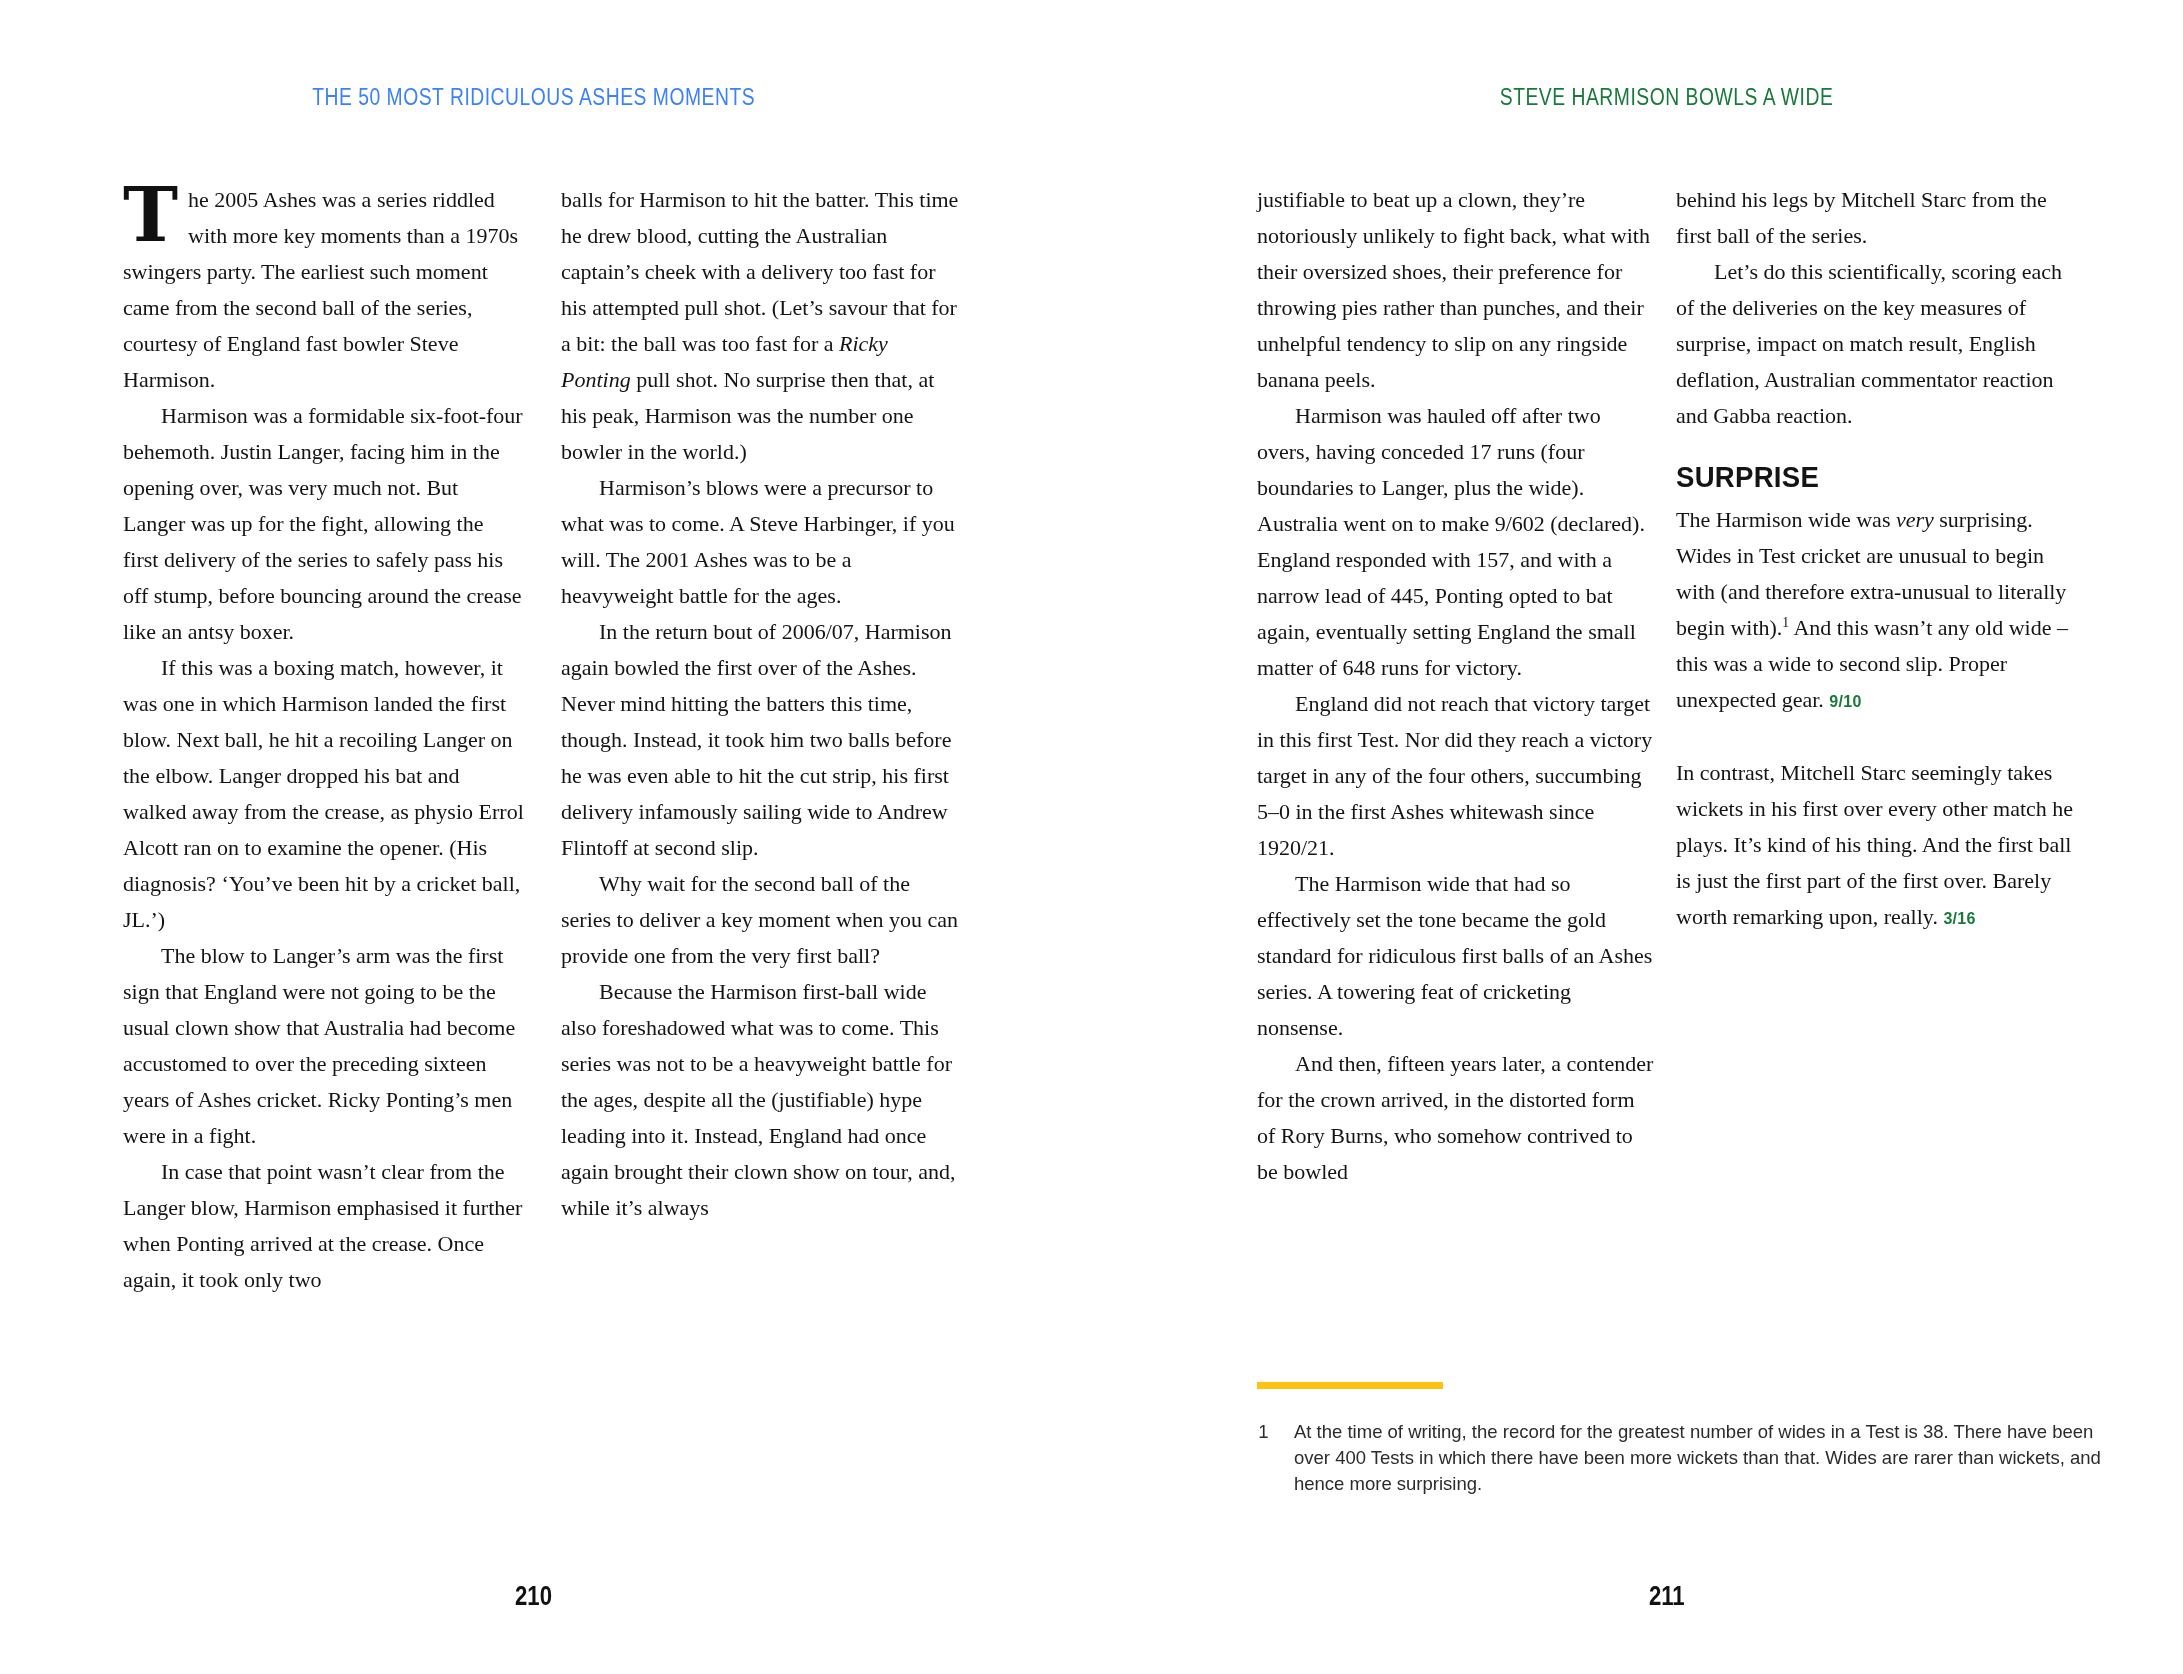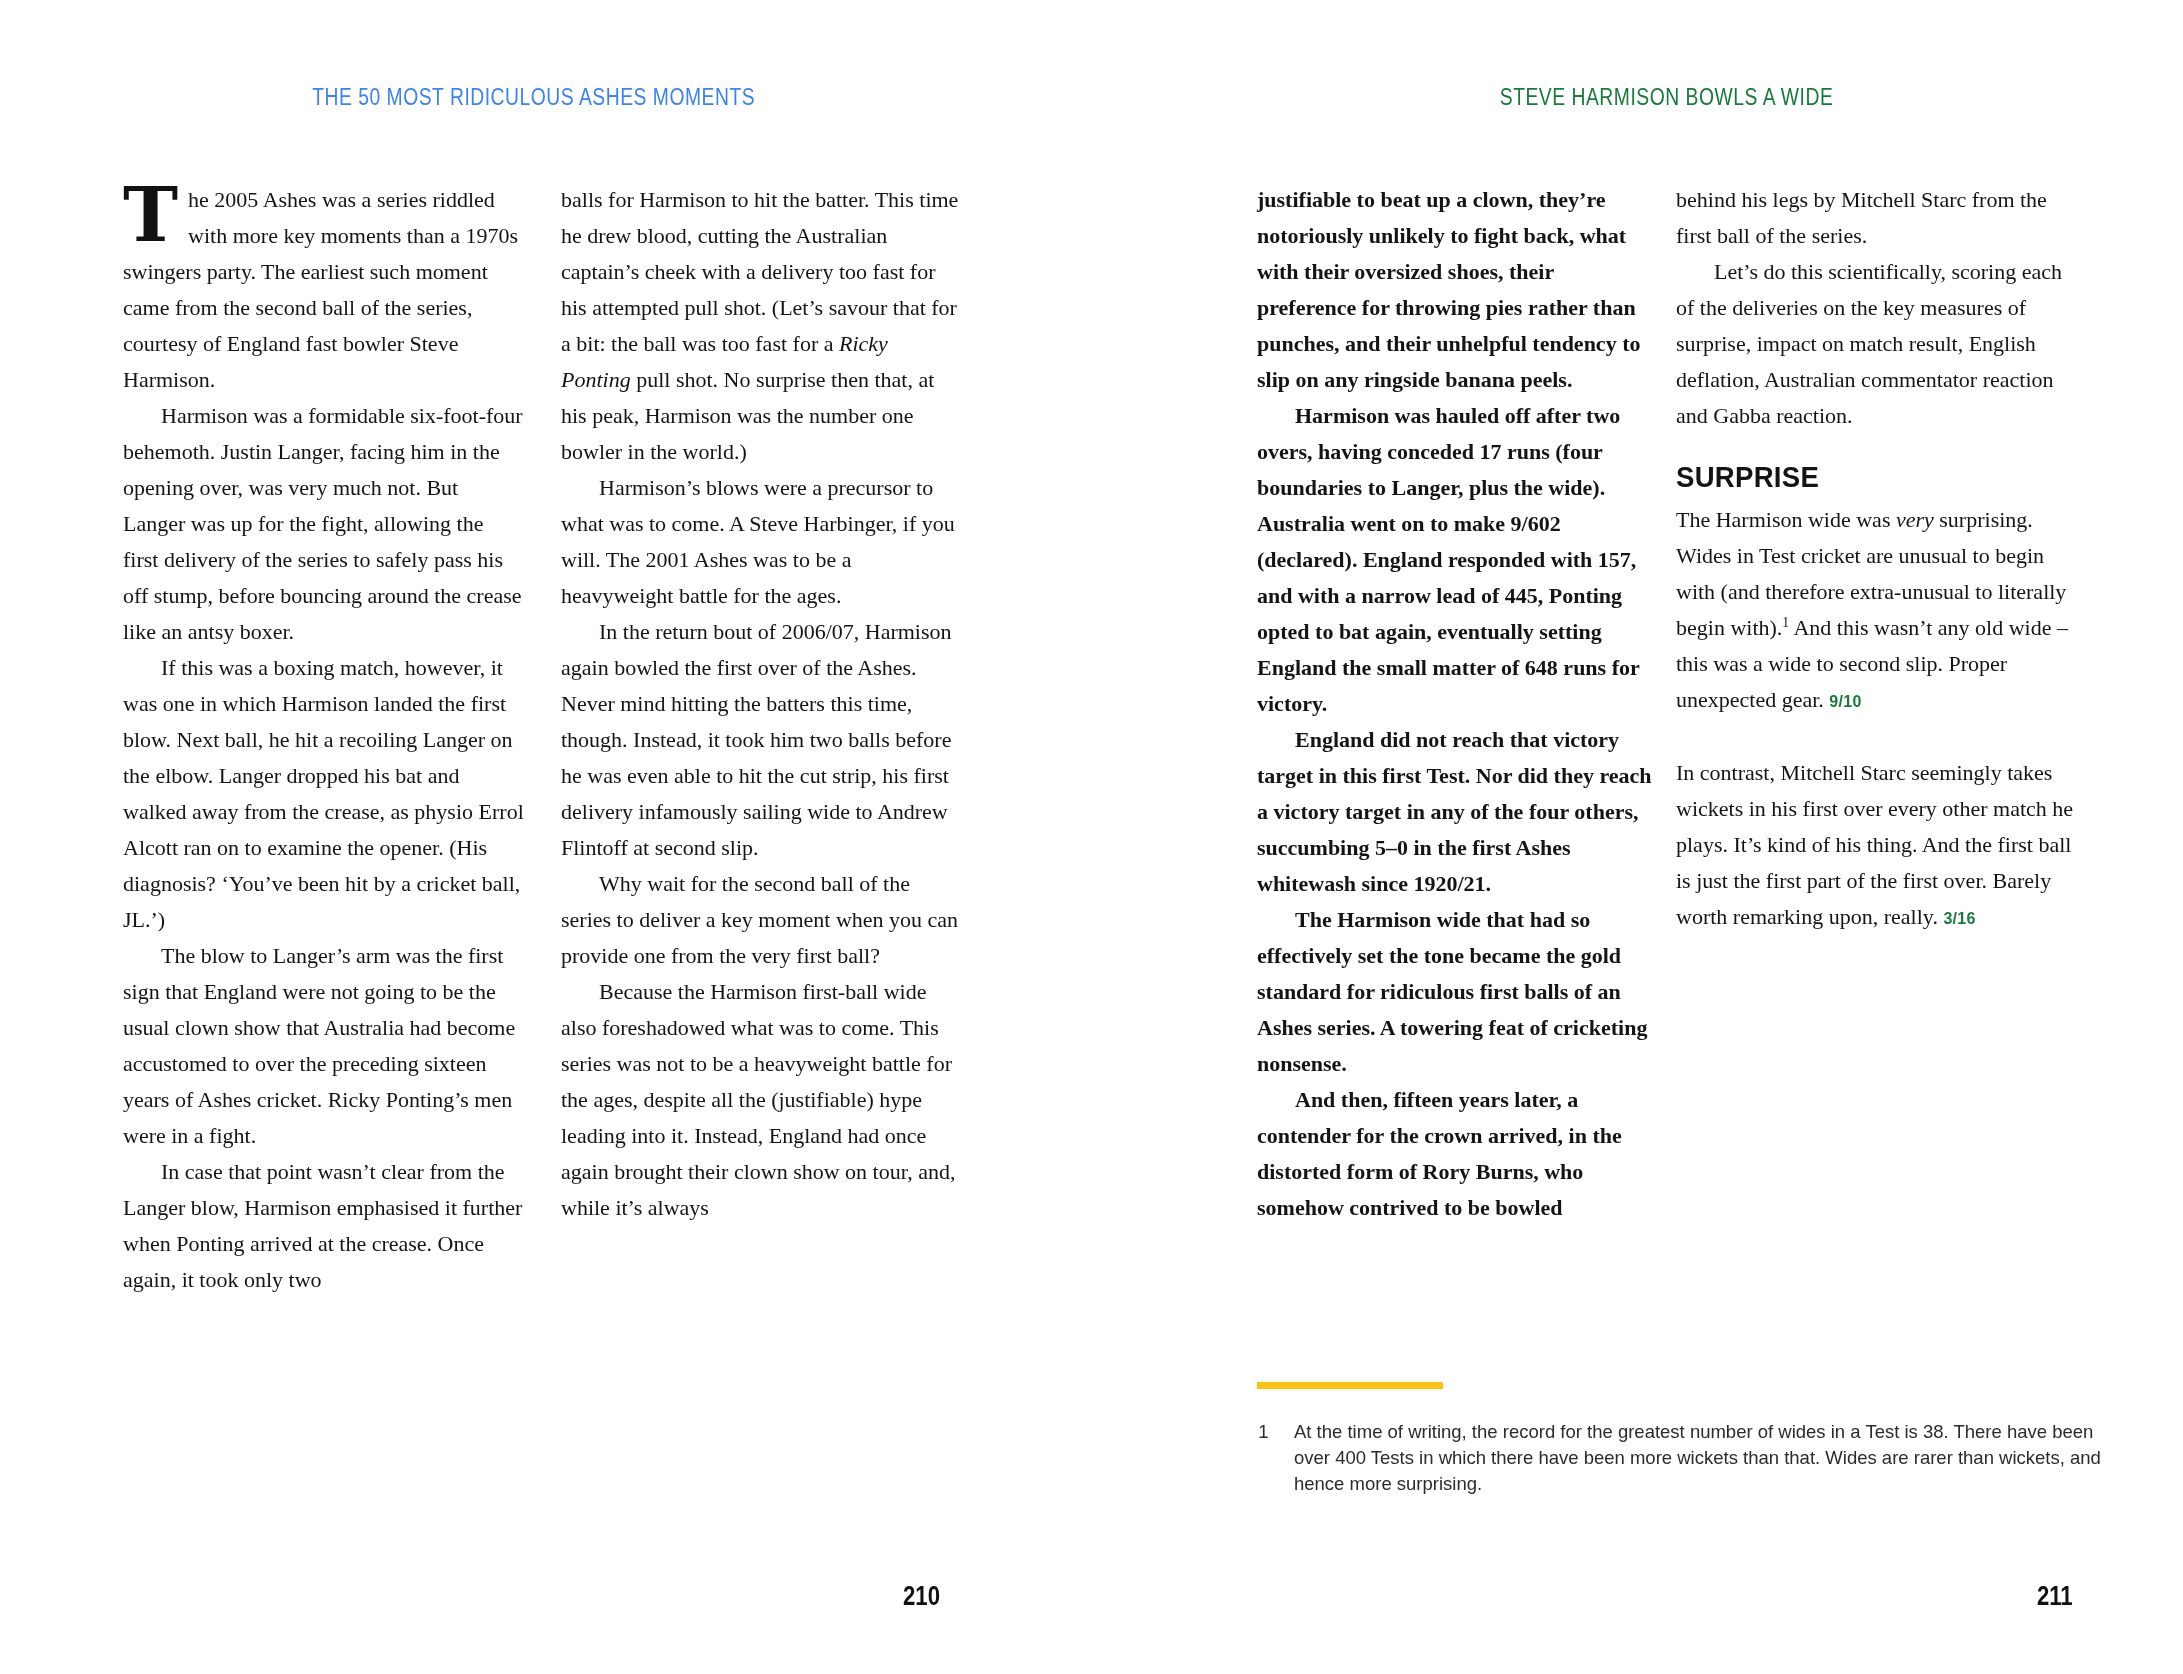--- a/index.html
+++ b/index.html
@@ -33,21 +33,21 @@
   
   .column {
     position: absolute;
     top: 182px;
     font-size: 22px;
     line-height: 36px;
     text-align: left;
   }
   #col-l1 { left: 123px;  width: 401px; }
   #col-l2 { left: 545px;  width: 401px; margin-left: 16px; }
-  #col-r1 { left: 1257px; width: 401px; font-weight: bold; }
+  #col-r1 { left: 1257px; width: 401px; }
   #col-r2 { left: 1676px; width: 401px; }
 
   .para { margin: 0; }
   .para.indent { text-indent: 38px; }
   .para em { font-style: italic; }
 
   .dropcap {
     float: left;
     font-family: "DejaVu Serif", serif;
     font-weight: 700;
@@ -100,21 +100,21 @@
     line-height: 26px;
     color: #2b2b2b;
   }
   .footnote .fn-num { position: absolute; left: 1.2px; top: 0; }
   .footnote .fn-text { display: block; padding-left: 37px; }
 
   
   .page-number {
     position: absolute;
     top: 1581px;
-    text-align: right;
+    text-align: center;
     font-family: "Liberation Sans", sans-serif;
     font-weight: 700;
     font-size: 27px;
     color: #111111;
   }
   .page-number .squeeze { display: inline-block; transform: scaleX(0.82); transform-origin: center; }
   #page-num-left  { left: 123px;  width: 821px; }
   #page-num-right { left: 1257px; width: 820px; }
 </style>
 </head>

